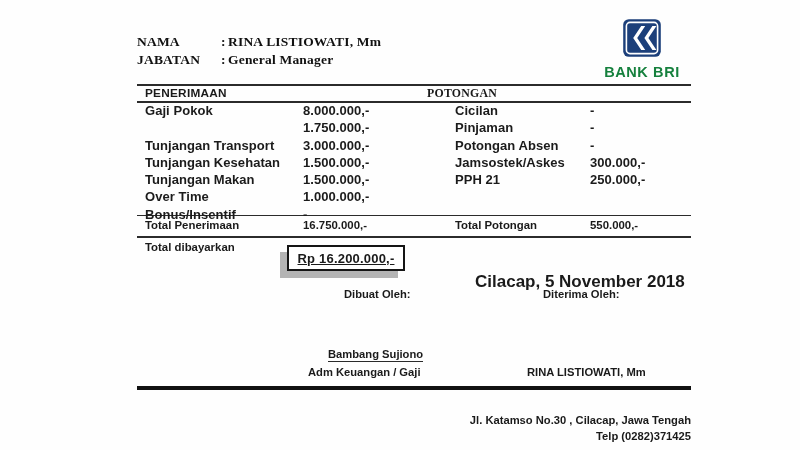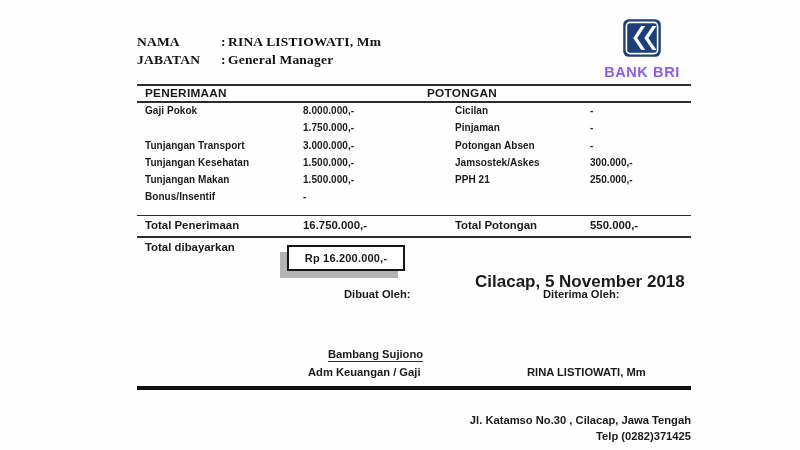--- a/index.html
+++ b/index.html
@@ -64,40 +64,40 @@
     width: 40px; height: 40px;
     margin: 0 auto;
     display: block;
   }
   .logo-word {
     margin-top: 6px;
     font-family: "Liberation Sans", sans-serif;
     font-weight: bold;
     font-size: 14.5px;
     letter-spacing: .6px;
-    color: #8b5cf6;
+    color: #15803d;
   }
 
   
   .rule {
     position: absolute;
     left: 0;
     width: 554px;
     background: #2b2b2b;
   }
   .rule.thin   { height: 1px; }
   .rule.medium { height: 2px; }
   .rule.thick  { height: 4px; background: #111; }
 
   
   .tbl {
     position: absolute;
     left: 0;
     width: 554px;
-    font-size: 10px;
+    font-size: 13px;
     font-weight: bold;
     line-height: 17.3px;
     color: #1b1b1b;
     letter-spacing: .05px;
   }
   .tbl .row { position: relative; height: 17.3px; white-space: nowrap; }
   .col-a-label { position: absolute; left: 8px;   }
   .col-a-val   { position: absolute; left: 166px; }
   .col-b-label { position: absolute; left: 290px; margin-left: 28px; }
   .col-b-val   { position: absolute; left: 453px; }
@@ -106,21 +106,21 @@
   
   .head-row {
     position: absolute;
     left: 0; width: 554px;
     height: 28px;
     font-size: 11.8px;
     font-weight: bold;
     letter-spacing: .25px;
   }
   .head-a { position: absolute; left: 8px;   }
-  .head-b { position: absolute; left: 290px; }
+  .head-b { position: absolute; left: 290px; font-family: Liberation Serif, serif; }
 
   
   .totals {
     position: absolute;
     left: 0; width: 554px;
     height: 17px;
     font-size: 11.4px;
     font-weight: bold;
     white-space: nowrap;
   }
@@ -147,24 +147,25 @@
   .paid-box {
     position: absolute;
     left: 0; top: 0;
     width: 118px; height: 26px;
     border: 2px solid #151515;
     background: #ffffff;
     box-sizing: border-box;
     display: flex;
     align-items: center;
     justify-content: center;
-    font-size: 11px;
+    font-size: 13px;
     font-weight: bold;
     letter-spacing: .2px;
     white-space: nowrap;
+    text-decoration: underline;
   }
 
   
   .sig-place {
     position: absolute;
     font-size: 17px;
     font-weight: bold;
     white-space: nowrap;
   }
   .sig-label {
@@ -264,20 +265,24 @@
         <span class="col-b-val">300.000,-</span>
       </div>
 
       <div class="row">
         <span class="col-a-label">Tunjangan Makan</span>
         <span class="col-a-val">1.500.000,-</span>
         <span class="col-b-label">PPH 21</span>
         <span class="col-b-val">250.000,-</span>
       </div>
 
+      <div class="row">
+        <span class="col-a-label">Over Time</span>
+        <span class="col-a-val">1.000.000,-</span>
+      </div>
 
       <div class="row">
         <span class="col-a-label">Bonus/Insentif</span>
         <span class="col-a-val dash">-</span>
       </div>
 
     </div>
 
     <div class="totals" style="top:219px;">
       <span class="col-a-label">Total Penerimaan</span>

